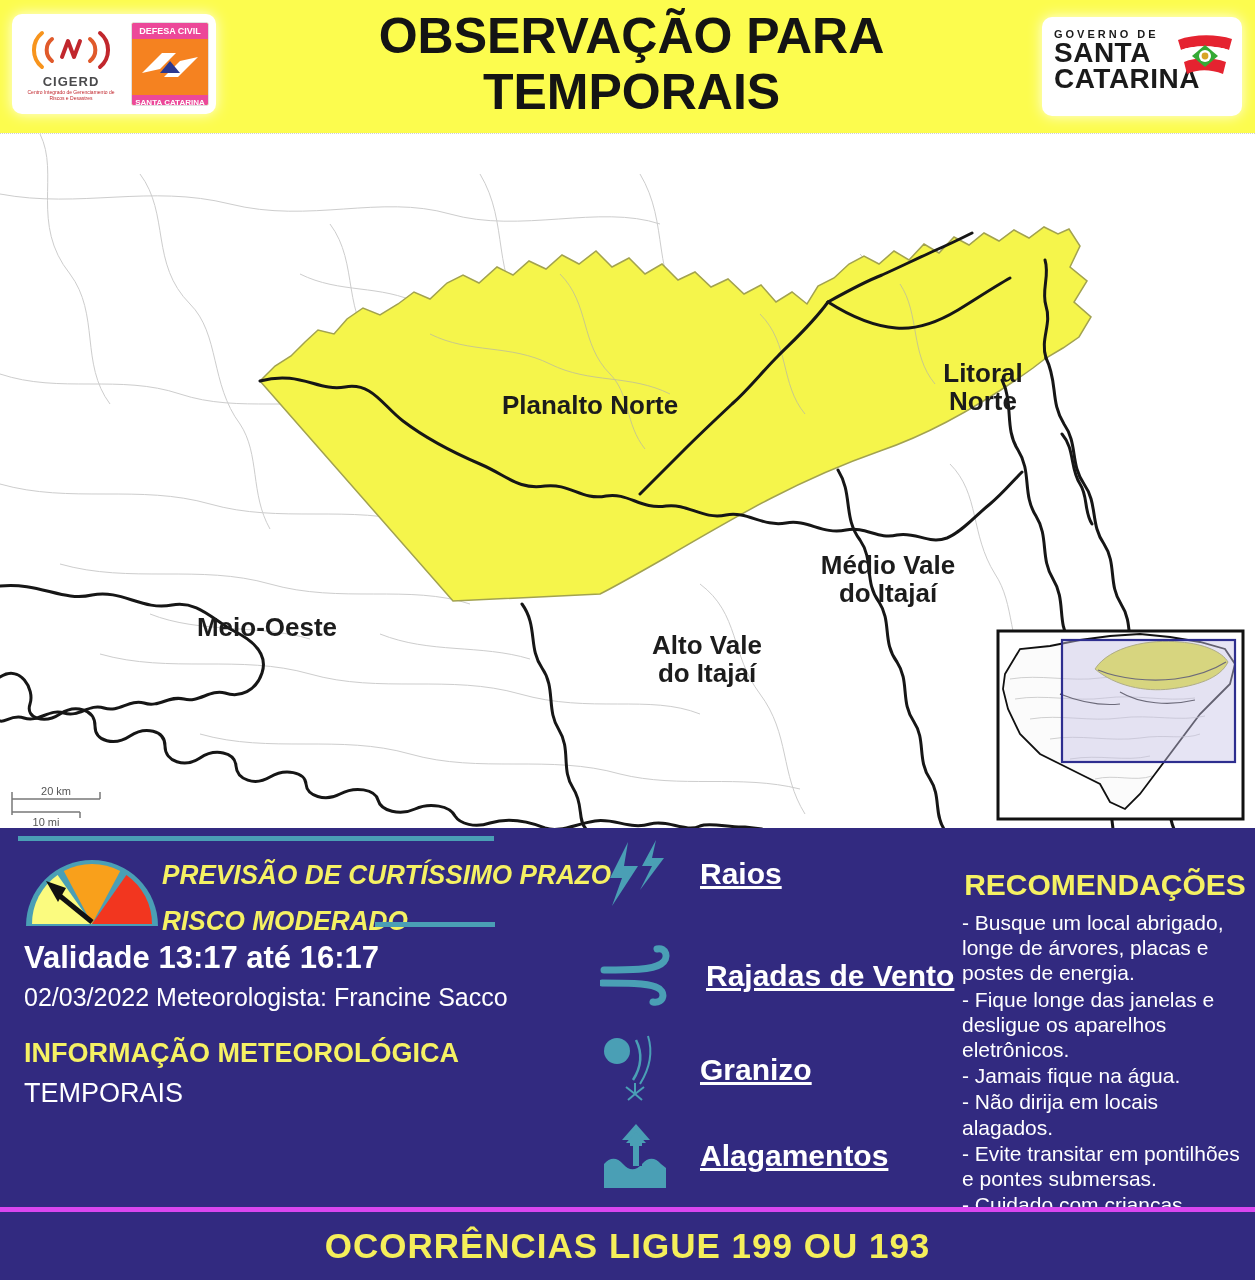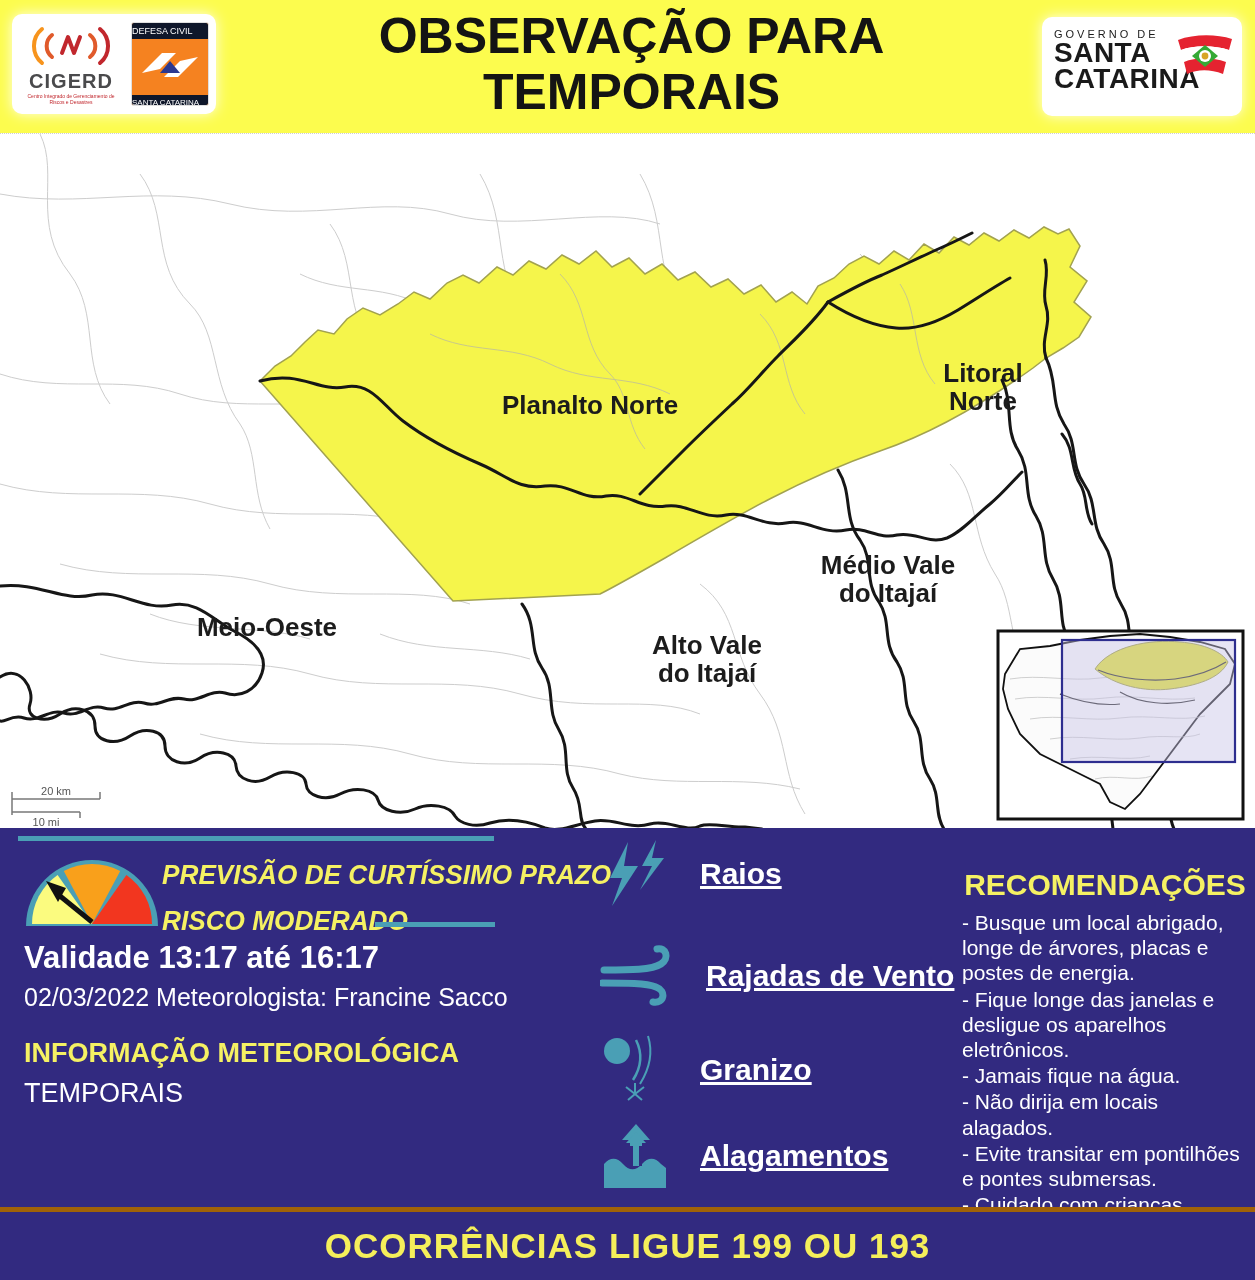--- a/index.html
+++ b/index.html
@@ -5,29 +5,29 @@
   * { margin:0; padding:0; box-sizing:border-box; }
   html,body { width:1255px; height:1280px; font-family:"Liberation Sans", sans-serif; background:#fff; }
   .sheet { position:relative; width:1255px; height:1280px; overflow:hidden; }
 
   
   .banner-top { position:absolute; left:0; top:0; width:1255px; height:133px; background:#fcfc4e; }
   .logo-box { position:absolute; background:#fff; border-radius:10px; box-shadow:0 0 14px rgba(255,255,255,.9); display:flex; align-items:center; justify-content:center; }
   .logo-box.left { left:12px; top:14px; width:204px; height:100px; gap:8px; }
   .logo-box.right { right:13px; top:17px; width:200px; height:99px; }
   .cigerd { display:flex; flex-direction:column; align-items:center; width:104px; }
-  .cigerd .name { font-weight:bold; color:#4a4a4c; font-size:20px; letter-spacing:1px; margin-top:1px; }
+  .cigerd .name { font-weight:bold; color:#4a4a4c; font-size:13px; letter-spacing:1px; margin-top:1px; }
   .cigerd .sub { font-size:5px; color:#c1272d; text-align:center; line-height:1.2; width:96px; }
   .dc-logo { width:78px; height:84px; background:#f58220; border-radius:3px; overflow:hidden; display:flex; flex-direction:column; border:1px solid #e0e0e0; }
-  .dc-bar { background:#0f172a; color:#fff; font-weight:normal; text-align:left; flex:0 0 16px; line-height:16px; }
+  .dc-bar { background:#ec4899; color:#fff; font-weight:bold; text-align:center; flex:0 0 16px; line-height:16px; }
   .dc-bar.t { font-size:9px; }
   .dc-bar.b { font-size:8px; }
   .dc-mid { flex:1; position:relative; }
   .gov { position:relative; width:176px; height:78px; }
-  .gov .l1 { font-size:11px; font-weight:normal; color:#1a1a1a; letter-spacing:3px; }
+  .gov .l1 { font-size:11px; font-weight:bold; color:#1a1a1a; letter-spacing:3px; }
   .gov .l2, .gov .l3 { font-size:28px; font-weight:800; color:#1a1a1a; line-height:.93; letter-spacing:0.5px; }
   .gov-flag { position:absolute; right:-6px; top:6px; }
   .title-wrap { position:absolute; left:0; top:8px; width:1255px; text-align:center; color:#141414; font-weight:bold; font-size:50px; line-height:1.12;padding-left:8px; }
 
   
   .map-section { position:absolute; left:0; top:133px; width:1255px; height:695px; background:#fff; border-top:1px dotted #cfcfcf; }
   .map-section svg text.region { font-family:"Liberation Sans",sans-serif; font-size:26px; font-weight:bold; fill:#1c1c1c; }
   .map-section svg text.scale { font-family:"Liberation Sans",sans-serif; font-size:11px; fill:#555; }
 
   
@@ -39,21 +39,21 @@
   .info-title { position:absolute; left:24px; top:210px; font-size:27px; font-weight:bold; color:#f5f163; }
   .info-sub { position:absolute; left:24px; top:250px; font-size:27px; }
   .hazard { position:absolute; left:600px; display:flex; align-items:center; gap:28px;text-decoration:underline; }
   .hazard .lbl { font-size:30px; font-weight:bold; white-space:nowrap; }
   .rec-col { position:absolute; left:962px; top:4px; width:286px;margin-top:36px; }
   .rec-title { text-align:center; color:#f5f163; font-weight:bold; font-size:30px; }
   .rec-items { margin-top:8px; font-size:21px; line-height:1.2; color:#fff; }
   .rec-items div { margin-bottom:1px; }
 
   
-  .banner-bottom { position:absolute; left:0; top:1207px; width:1255px; height:73px; background:#322a80; border-top:5px solid #a16207; display:flex; align-items:center; justify-content:center; }
+  .banner-bottom { position:absolute; left:0; top:1207px; width:1255px; height:73px; background:#322a80; border-top:5px solid #d946ef; display:flex; align-items:center; justify-content:center; }
   .banner-bottom .txt { color:#f5ef5a; font-size:35px; font-weight:bold; letter-spacing:1px; }
 </style>
 </head>
 <body>
 
 <div class="sheet">
 
   <div class="banner-top">
     <div class="logo-box left">
       <div class="cigerd">

